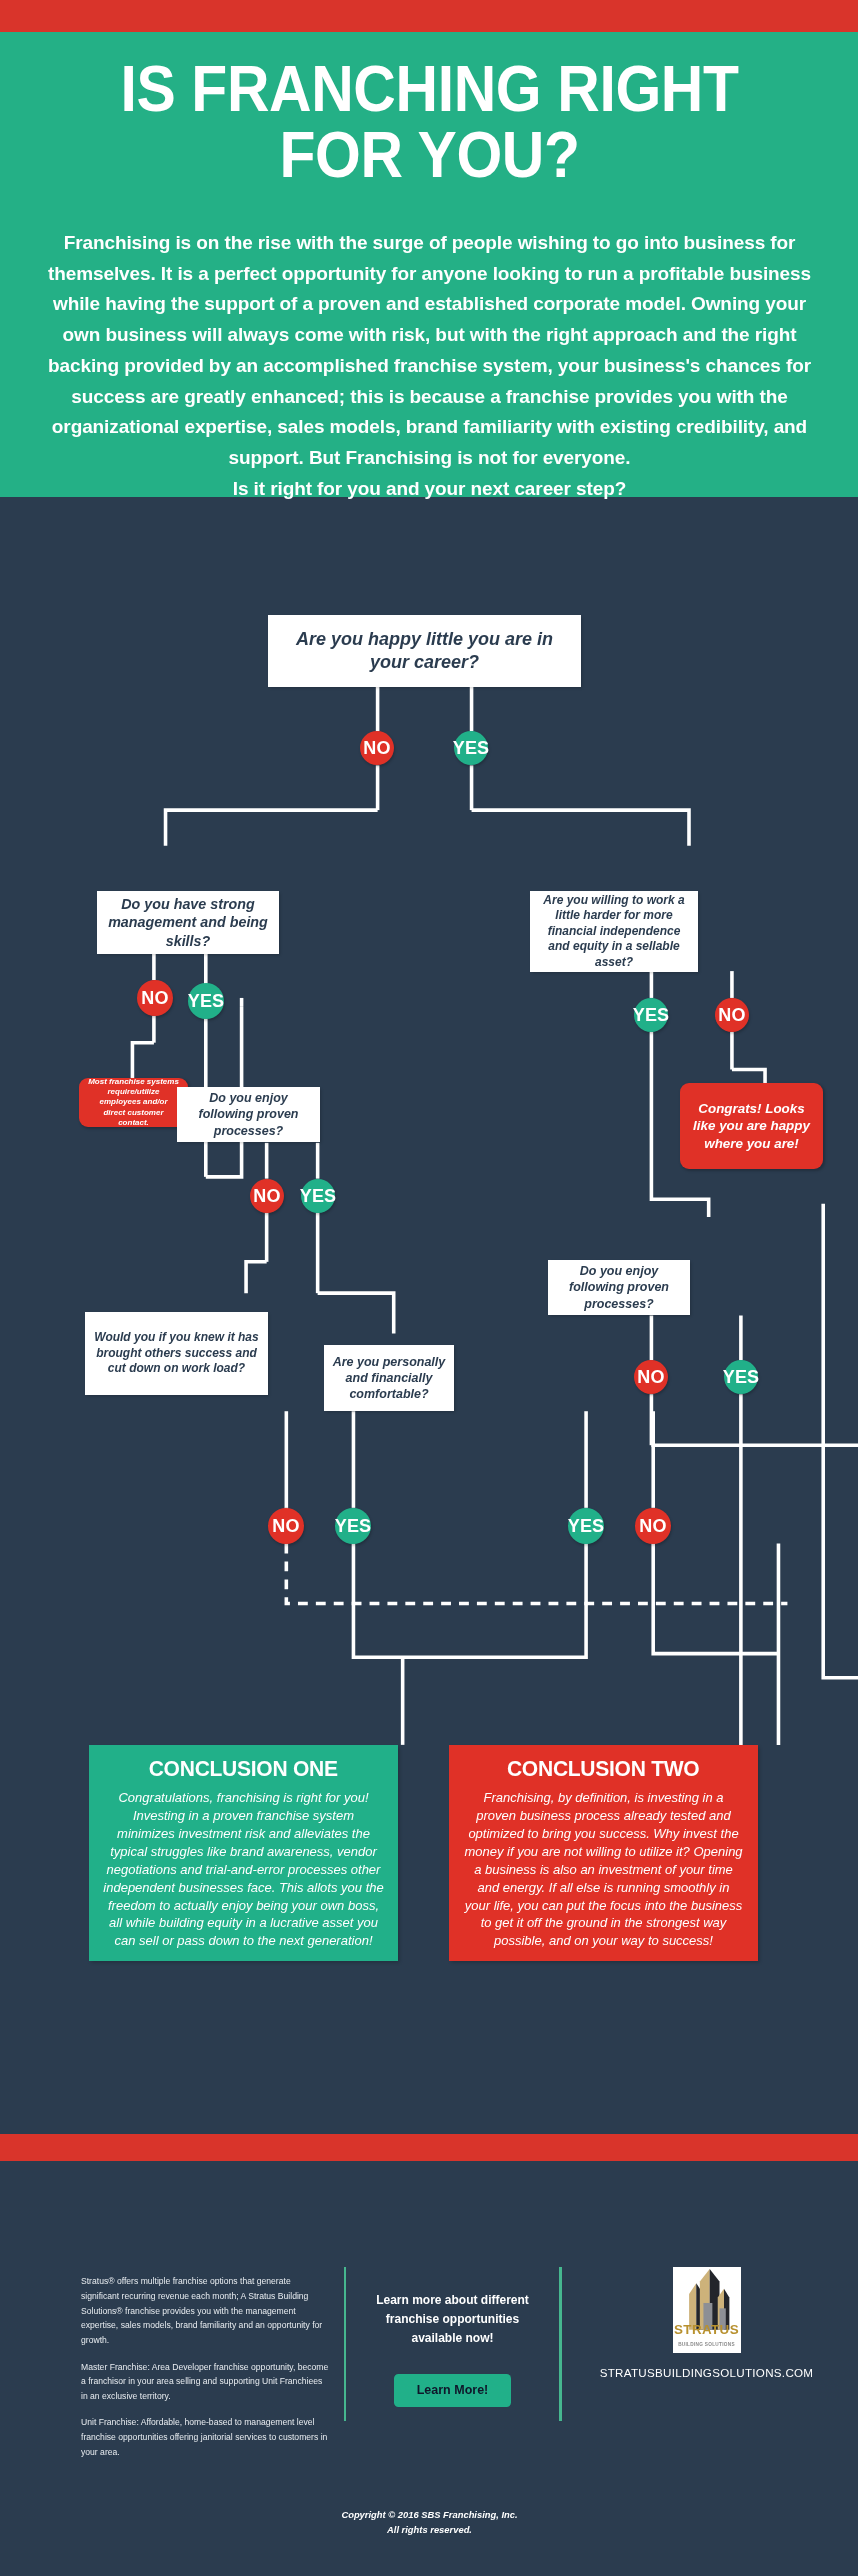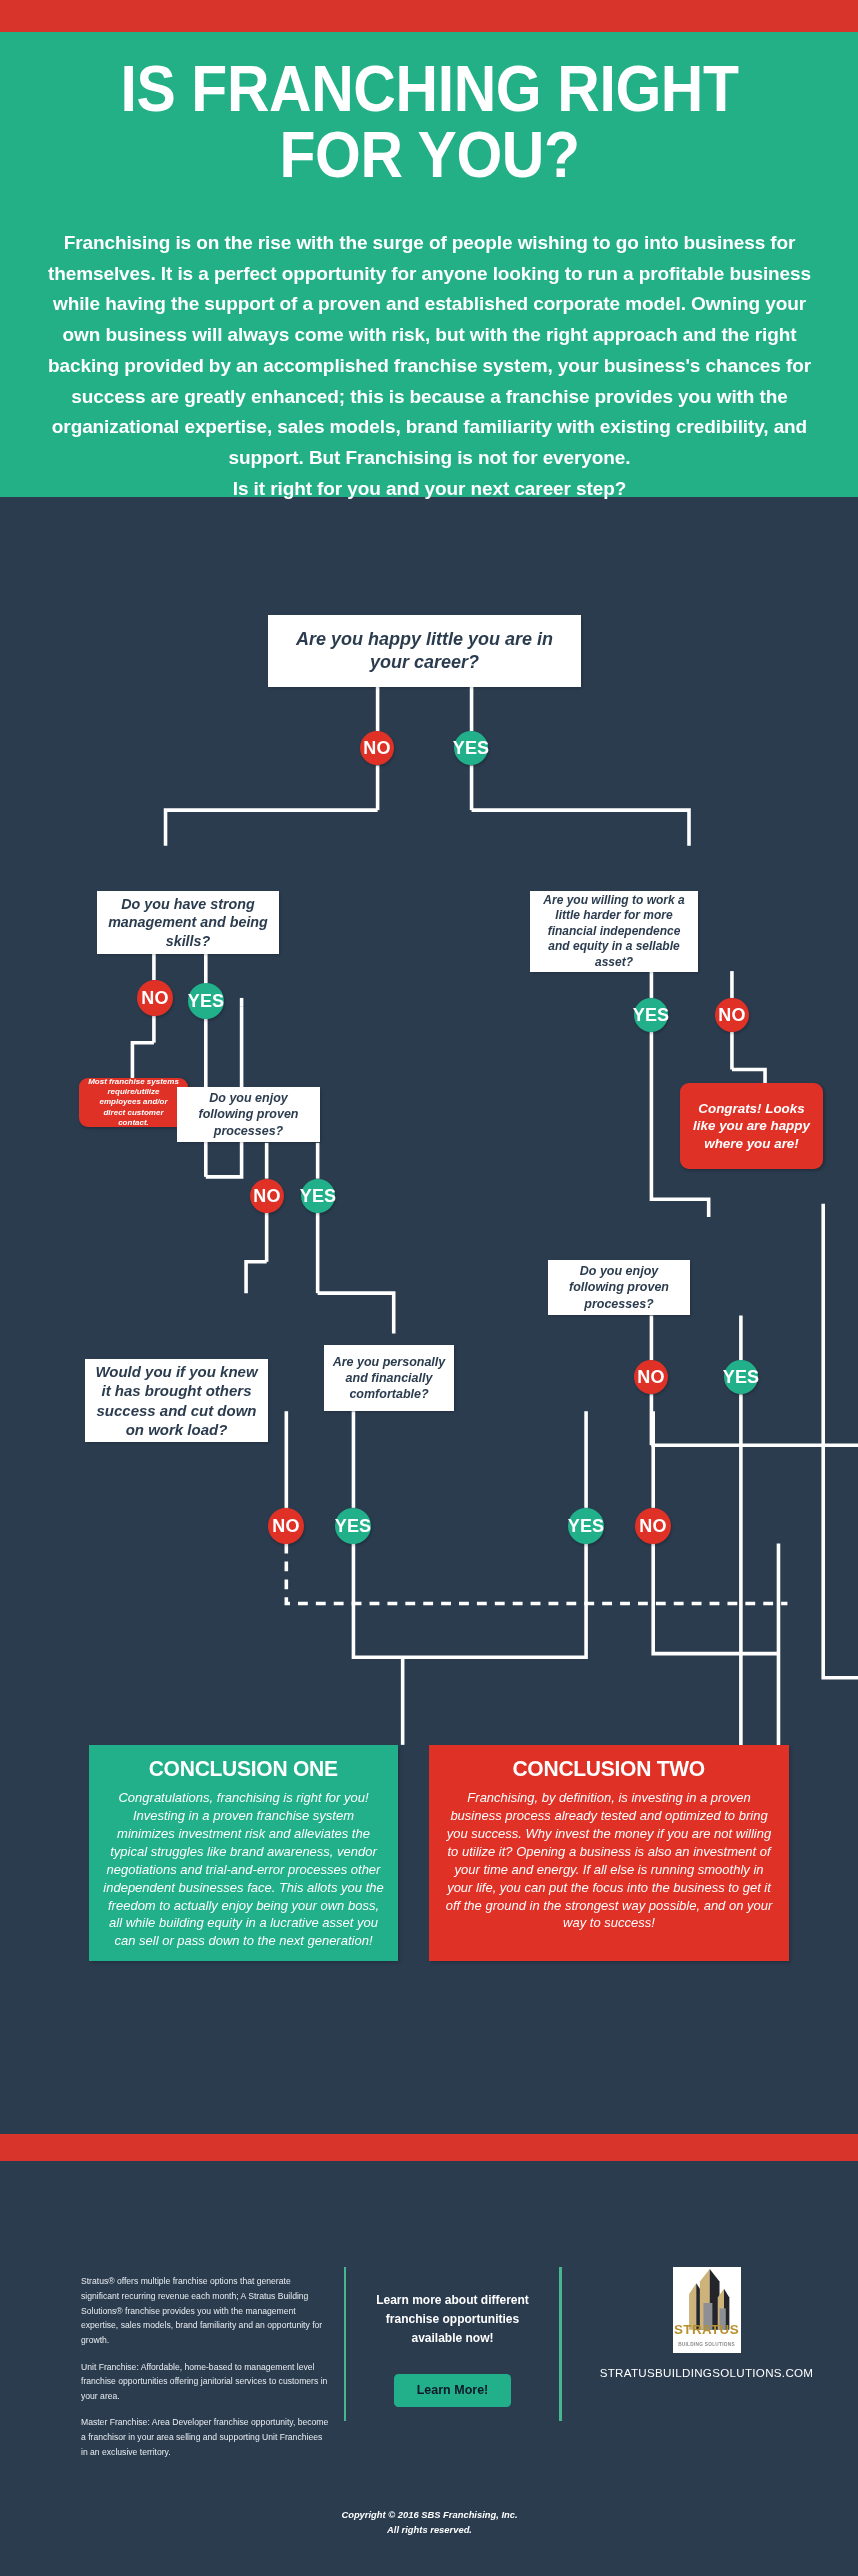--- a/index.html
+++ b/index.html
@@ -341,21 +341,21 @@
     <div class="qbox" style="left:548px; top:763px; width:142px; height:55px; font-size:12.5px;">
       <span>Do you enjoy following proven processes?</span>
     </div>
     <div class="circ no" style="left:634px; top:863px; width:34px; height:34px;">
       <span>NO</span>
     </div>
     <div class="circ yes" style="left:724px; top:863px; width:34px; height:34px;">
       <span>YES</span>
     </div>
 
-    <div class="qbox" style="left:85px; top:862px; width:183px; height:83px; font-size:15px;">
+    <div class="qbox" style="left:85px; top:815px; width:183px; height:83px; font-size:12px;">
       <span>Would you if you knew it has brought others success and cut down on work load?</span>
     </div>
     <div class="qbox" style="left:324px; top:848px; width:130px; height:66px; font-size:12.5px;">
       <span>Are you personally and financially comfortable?</span>
     </div>
 
     <div class="circ no" style="left:268px; top:1011px; width:36px; height:36px;">
       <span>NO</span>
     </div>
     <div class="circ yes" style="left:335px; top:1011px; width:36px; height:36px;">
@@ -365,35 +365,35 @@
       <span>YES</span>
     </div>
     <div class="circ no" style="left:635px; top:1011px; width:36px; height:36px;">
       <span>NO</span>
     </div>
 
     <div class="concl one" style="left:89px; top:1248px; width:309px; height:216px;">
       <div class="ctitle">CONCLUSION ONE</div>
       <div class="cbody">Congratulations, franchising is right for you! Investing in a proven franchise system minimizes investment risk and alleviates the typical struggles like brand awareness, vendor negotiations and trial-and-error processes other independent businesses face. This allots you the freedom to actually enjoy being your own boss, all while building equity in a lucrative asset you can sell or pass down to the next generation!</div>
     </div>
-    <div class="concl two" style="left:429px; top:1248px; width:360px; height:216px;">
+    <div class="concl two" style="left:449px; top:1248px; width:309px; height:216px;">
       <div class="ctitle">CONCLUSION TWO</div>
       <div class="cbody">Franchising, by definition, is investing in a proven business process already tested and optimized to bring you success. Why invest the money if you are not willing to utilize it? Opening a business is also an investment of your time and energy. If all else is running smoothly in your life, you can put the focus into the business to get it off the ground in the strongest way possible, and on your way to success!</div>
     </div>
 
   </div>
 
   <div class="mid-bar"></div>
 
   <div class="footer">
 
     <div class="f-col-left">
       <p>Stratus® offers multiple franchise options that generate significant recurring revenue each month; A Stratus Building Solutions® franchise provides you with the management expertise, sales models, brand familiarity and an opportunity for growth.</p>
+      <p>Master Franchise: Area Developer franchise opportunity, become a franchisor in your area selling and supporting Unit Franchiees in an exclusive territory.</p>
       <p>Unit Franchise: Affordable, home-based to management level franchise opportunities offering janitorial services to customers in your area.</p>
-      <p>Master Franchise: Area Developer franchise opportunity, become a franchisor in your area selling and supporting Unit Franchiees in an exclusive territory.</p>
     </div>
 
     <div class="f-col-mid">
       <div class="rule-l"></div>
       <div class="rule-r"></div>
       <div class="ftext">Learn more about different franchise opportunities available now!</div>
       <button class="learn-btn">Learn More!</button>
     </div>
 
     <div class="f-col-right">

